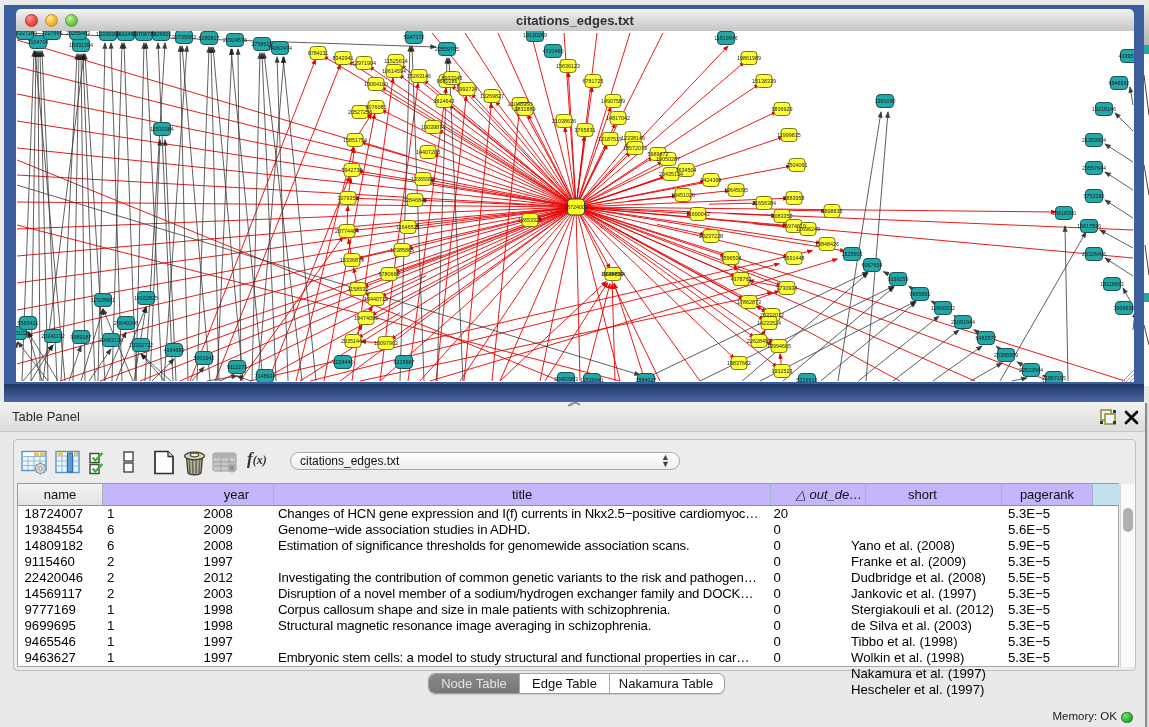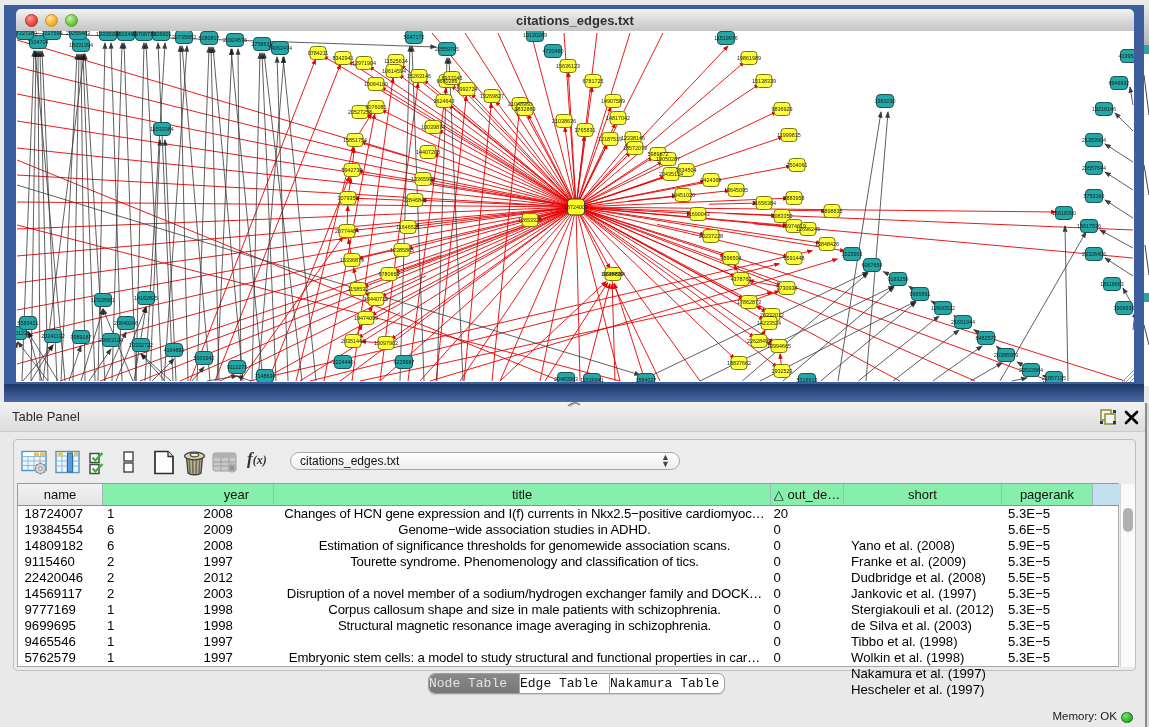--- a/index.html
+++ b/index.html
@@ -17,38 +17,38 @@
 #sliver2 { left:1144px; top:6px; width:5px; height:39px; background:linear-gradient(#e8e8e8,#b5b5b5); }
 
 #tp-head { left:0; top:402px; width:1149px; height:30px; background:linear-gradient(#f2f2f2,#dcdcdc); border-bottom:1px solid #c9c9c9; }
 #tp-head .t { position:absolute; left:12px; top:7px; font-size:13px; color:#2a2a2a; }
 
 #panel { left:13px; top:439px; width:1123px; height:232px; background:#ececec; border:1px solid #bfbfbf; border-radius:4px; }
 
 #combo { left:290px; top:452px; width:390px; height:18px; background:linear-gradient(#fff,#ededed); border:1px solid #a9a9a9; border-radius:9px; font-size:12px; color:#111; padding:1px 0 0 9px; }
 #combo .arrows { position:absolute; right:9px; top:1px; font-size:9px; color:#444; line-height:7px; }
 
-#thead { left:17px; top:483px; width:1102px; height:23px; border:1px solid #9b9b9b; border-bottom:1px solid #8f8f8f; background:#86efac; font-size:13px; color:#111; }
+#thead { left:17px; top:483px; width:1102px; height:23px; border:1px solid #9b9b9b; border-bottom:1px solid #8f8f8f; background:#c4b5fd; font-size:13px; color:#111; }
 .hc { position:absolute; top:0; height:21px; line-height:21px; text-align:center; border-right:1px solid #9fb6c2; overflow:hidden; }
 #tbody { left:17px; top:506px; width:1102px; height:161px; background:#fff; border:1px solid #a8a8a8; border-top:none; }
 .trow { position:absolute; left:17px; width:1102px; height:16px; font-size:13.2px; color:#000; }
 .c { position:absolute; top:0; height:16px; line-height:16.5px; white-space:nowrap; overflow:hidden; }
 .cname { left:7.5px; width:80px; }
 .cind  { left:90px; width:96px; }
 .cyear { left:186.6px; width:68px; }
-.ctitle{ left:261px; width:493px; letter-spacing:-0.15px;text-align:center; }
+.ctitle{ left:261px; width:493px; letter-spacing:-0.15px; }
 .cout  { left:756.5px; width:70px; }
 .cshort{ left:834px; width:155px;margin-top:32px; }
 .cpr   { left:991px; width:84px; }
 
 #vsb { left:1120px; top:484px; width:15px; height:183px; background:#fafafa; border-left:1px solid #d5d5d5; }
 #vsb .th { position:absolute; left:2px; top:24px; width:10px; height:24px; border-radius:5px; background:#b0b0b0; }
 
 #tabs { left:428px; top:673px; width:297px; height:21px; border:1px solid #9e9e9e; border-radius:7px; background:#fff; font-size:13px; overflow:hidden; box-shadow:0 1px 1px rgba(0,0,0,0.12); }
-#tabs div { float:left; height:21px; line-height:20px; text-align:left; color:#111;font-family:Liberation Mono, monospace; }
+#tabs div { float:left; height:21px; line-height:20px; text-align:center; color:#111; }
 #tabs .sel { background:linear-gradient(#898989,#757575); color:#e3e3e3; }
 #mem { right:32px; top:710px; font-size:11.5px; color:#1a1a1a; position:absolute; }
 #memdot { left:1121px; top:711.5px; width:11.5px; height:11.5px; border-radius:50%; background:radial-gradient(circle at 35% 30%, #6ee86e, #2db92d 60%, #1f9a1f); border:1px solid #27642c; }
 #redge { left:1145px; top:403px; width:4px; height:324px; background:#d9d9d9; border-left:2px solid #8a8a8a; }
 .toolicon { position:absolute; top:450px; }
 </style></head>
 <body>
 
 <div class="abs" id="frame">
     <div class="bot"></div>
@@ -691,21 +691,21 @@
 </svg>
 <div class="abs" style="left:247px;top:449px;width:34px;height:24px;font-size:17px;color:#333;font-family:'Liberation Serif',serif"><i><b>f</b><span style="font-size:12px"><b>(x)</b></span></i></div>
 
 <div class="abs" id="combo">citations_edges.txt<span class="arrows">▲<br>▼</span></div>
 
 <div class="abs" id="thead">
   <div class="hc" style="left:0;width:85px;background:linear-gradient(#f2f2f2,#e4e4e4);">name</div>
   <div class="hc" style="left:85px;width:97px;margin-top:22px;">in_degree</div>
   <div class="hc" style="left:182px;width:74px;">year</div>
   <div class="hc" style="left:256px;width:497px;">title</div>
-  <div class="hc" style="left:753px;width:73px;">△ out_de…</div>
+  <div class="hc" style="left:775px;width:73px;font-style:italic;">△ out_de…</div>
   <div class="hc" style="left:826px;width:158px;">short</div>
   <div class="hc" style="left:984px;width:91px;">pagerank</div>
   <div class="hc" style="left:1075px;width:27px;border-right:none;background:#c2e0ee;"></div>
 </div>
 <div class="abs" id="tbody"></div>
 <div class="trow" style="top:506px">
 <div class="c cname">18724007</div>
     <div class="c cind">1</div>
     <div class="c cyear">2008</div>
 <div class="c ctitle">Changes of HCN gene expression and I(f) currents in Nkx2.5−positive cardiomyoc…</div>
@@ -728,29 +728,29 @@
     <div class="c cyear">2008</div>
 <div class="c ctitle">Estimation of significance thresholds for genomewide association scans.</div>
     <div class="c cout">0</div>
     <div class="c cshort">Dudbridge et al. (2008)</div>
     <div class="c cpr">5.9E−5</div>
 </div>
 <div class="trow" style="top:554px">
 <div class="c cname">9115460</div>
     <div class="c cind">2</div>
     <div class="c cyear">1997</div>
-<div class="c ctitle">Tourette syndrome. Phenomenology and classification of tics.</div>
     <div class="c cout">0</div>
     <div class="c cshort">Jankovic et al. (1997)</div>
     <div class="c cpr">5.3E−5</div>
 </div>
 <div class="trow" style="top:570px">
 <div class="c cname">22420046</div>
     <div class="c cind">2</div>
     <div class="c cyear">2012</div>
+<div class="c ctitle">Investigating the contribution of common genetic variants to the risk and pathogen…</div>
     <div class="c cout">0</div>
     <div class="c cshort">Stergiakouli et al. (2012)</div>
     <div class="c cpr">5.5E−5</div>
 </div>
 <div class="trow" style="top:586px">
 <div class="c cname">14569117</div>
     <div class="c cind">2</div>
     <div class="c cyear">2003</div>
 <div class="c ctitle">Disruption of a novel member of a sodium/hydrogen exchanger family and DOCK…</div>
     <div class="c cout">0</div>
@@ -777,21 +777,21 @@
 </div>
 <div class="trow" style="top:634px">
 <div class="c cname">9465546</div>
     <div class="c cind">1</div>
     <div class="c cyear">1997</div>
     <div class="c cout">0</div>
     <div class="c cshort">Nakamura et al. (1997)</div>
     <div class="c cpr">5.3E−5</div>
 </div>
 <div class="trow" style="top:650px">
-<div class="c cname">5762579</div>
+<div class="c cname">9463627</div>
     <div class="c cind">1</div>
     <div class="c cyear">1997</div>
 <div class="c ctitle">Embryonic stem cells: a model to study structural and functional properties in car…</div>
     <div class="c cout">0</div>
     <div class="c cshort">Hescheler et al. (1997)</div>
     <div class="c cpr">5.3E−5</div>
 </div>
 <div class="abs" id="vsb">
     <div class="th"></div>
   </div>

